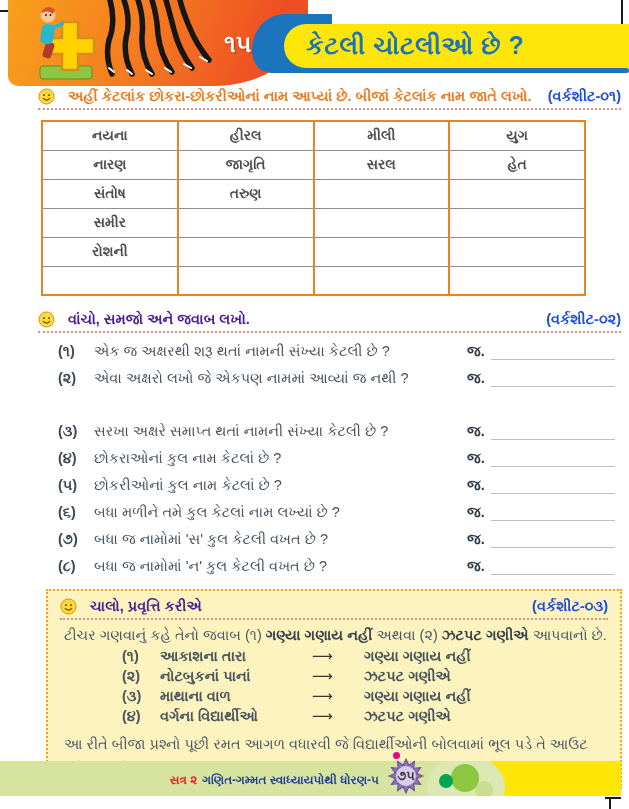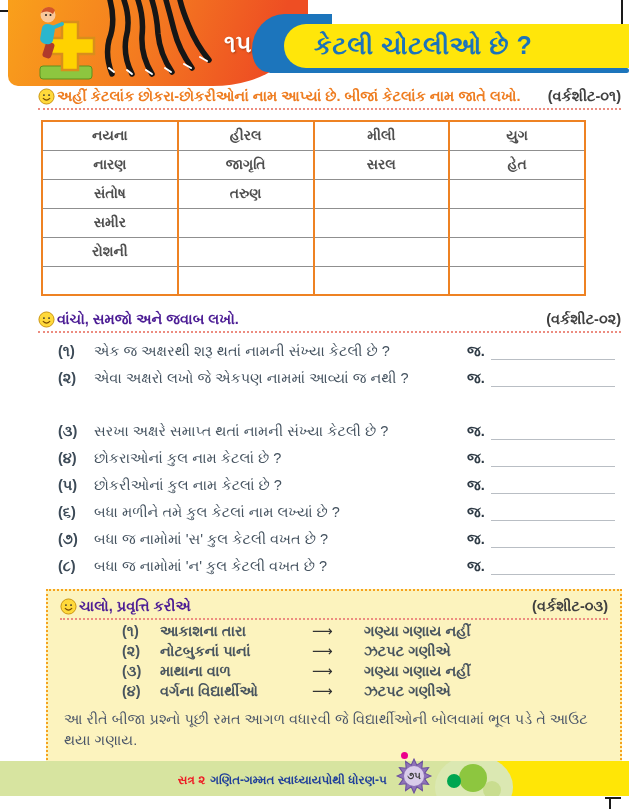--- a/index.html
+++ b/index.html
@@ -37,34 +37,34 @@
   }
   .banner-underline {
     position:absolute; left:268px; right:0; top:68px; height:5px;
     background:#1C75BC; border-radius:3px; z-index:2;
   }
   .chapter-num {
     position:absolute; left:224px; top:30px; z-index:3;
     color:#ffffff; font-size:24px; font-weight:bold;
     text-shadow:1px 1px 2px rgba(120,40,0,.6);
   }
-  .chapter-title { color:#1B73BB; font-size:25px; font-weight:bold; letter-spacing:.5px;margin-left:8px; }
+  .chapter-title { color:#1B73BB; font-size:25px; font-weight:bold; letter-spacing:.5px; }
   .illu { position:absolute; left:14px; top:0; z-index:1; }
 
   
   .content { position:absolute; left:0; top:88px; width:629px; }
   .sec-head {
-    display:flex; align-items:center; gap:2px;
+    display:flex; align-items:center; gap:13px;
     margin:0 8px 0 38px; padding-bottom:3px;
     border-bottom:2px dotted #EC8C80;
   }
   .sec-title { font-size:14.5px; font-weight:bold; flex:1; }
   .sec-title.orange { color:#EE7D21; }
   .sec-title.blue { color:#4c1d95; }
-  .ws-label { color:#404040; font-size:14.5px; font-weight:bold; white-space:nowrap;text-align:right; }
+  .ws-label { color:#1d4ed8; font-size:14.5px; font-weight:bold; white-space:nowrap;text-align:right; }
   .smiley { width:17px; height:17px; flex:0 0 17px; display:inline-block; }
 
   
   table.names {
     border-collapse:collapse; margin:10px 0 0 41px;
     width:545px; table-layout:fixed;
   }
   table.names td {
     border:1px solid #8f8f8f; height:29px; text-align:center;
     font-size:14px; color:#4f4f4f; font-weight:600;
@@ -96,42 +96,42 @@
   .activity .intro { font-size:14.5px; color:#4A5568; margin:7px 0 4px 4px; }
   .activity .intro .bold { font-weight:bold; color:#37424d; }
   .arow { display:flex; margin:3px 0 3px 62px; font-size:14.5px; color:#49555f; font-weight:600; }
   .arow .anum { width:38px; }
   .arow .aleft { width:152px; }
   .arow .arrow { width:52px; color:#333; font-weight:normal; }
   .arow .aright { flex:1; }
   .activity .outro { font-size:14.5px; color:#4A5568; margin:9px 2px 2px 4px; line-height:1.45; }
 
   
-  .footer { position:absolute; left:0; right:0; bottom:0; height:49px; }
+  .footer { position:absolute; left:0; right:8px; bottom:0; height:49px; }
   .band {
     position:absolute; left:0; right:0; bottom:13px; height:35px;
     background:#D7E4A0; overflow:hidden;
   }
   .yellow-corner { position:absolute; right:0; top:0; width:148px; height:100%; background:#FFE606; }
   .blob-pale { position:absolute; right:116px; top:-6px; width:78px; height:64px; background:#DBE8B2; border-radius:50%; }
   .dot { position:absolute; border-radius:50%; }
   .dot.olive { right:142px; top:3px; width:28px; height:28px; background:#8DC63F; }
   .dot.dgreen { right:168px; top:13px; width:14px; height:14px; background:#00A651; }
   .dot.pale2 { right:128px; top:20px; width:18px; height:18px; background:#C9DD8F; }
   .footer-text {
     position:absolute; right:242px; bottom:22px; font-size:12px; font-weight:bold;
     white-space:nowrap;
   }
   .footer-text .sem { color:#EE1C25; margin-right:5px; }
   .footer-text .book { color:#21409A; }
   .badge { position:absolute; right:196px; bottom:14px; width:38px; height:38px; }
   .badge .pgnum {
     position:absolute; left:0; top:0; width:38px; height:38px;
     display:flex; align-items:center; justify-content:center;
-    font-size:10px; font-weight:bold; color:#3a3a3a;
+    font-size:13px; font-weight:bold; color:#3a3a3a;
   }
   .badge .pinkdot { position:absolute; left:6px; top:-5px; width:7px; height:7px; background:#EC008C; border-radius:50%; }
 </style>
 </head>
 <body>
 
 <div class="page">
 
   <div class="crop tl-h"></div>
   <div class="crop tl-v"></div>
@@ -321,20 +321,21 @@
         <svg class="smiley" viewBox="0 0 18 18">
           <circle cx="9" cy="9" r="8" fill="#FFD93B" stroke="#C8900A"></circle>
           <circle cx="6.3" cy="7.5" r="1" fill="#333"></circle>
             <circle cx="11.7" cy="7.5" r="1" fill="#333"></circle>
           <path d="M5.5,11 Q9,14.5 12.5,11" stroke="#7a4a00" stroke-width="1.2" fill="none" stroke-linecap="round"></path>
         </svg>
         <span class="sec-title blue">ચાલો, પ્રવૃત્તિ કરીએ</span>
         <span class="ws-label">(વર્કશીટ-૦૩)</span>
       </div>
 
+      <p class="intro"><span>ટીચર ગણવાનું કહે તેનો જવાબ (૧) </span><span class="bold">ગણ્યા ગણાય નહીં</span><span> અથવા (૨) </span><span class="bold">ઝટપટ ગણીએ</span><span> આપવાનો છે.</span></p>
 
       <div class="arow">
         <span class="anum">(૧)</span>
         <span class="aleft">આકાશના તારા</span>
         <span class="arrow">⟶</span>
         <span class="aright">ગણ્યા ગણાય નહીં</span>
       </div>
       <div class="arow">
         <span class="anum">(૨)</span>
         <span class="aleft">નોટબુકનાં પાનાં</span>

